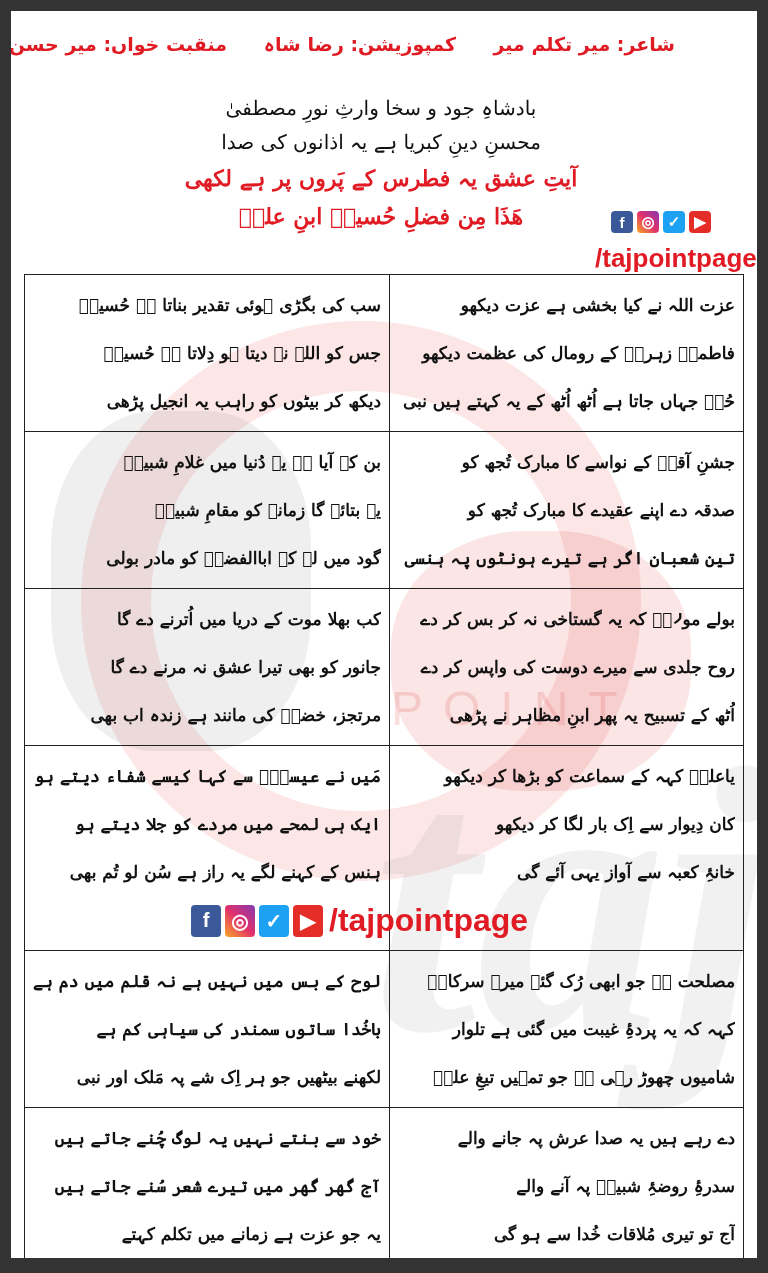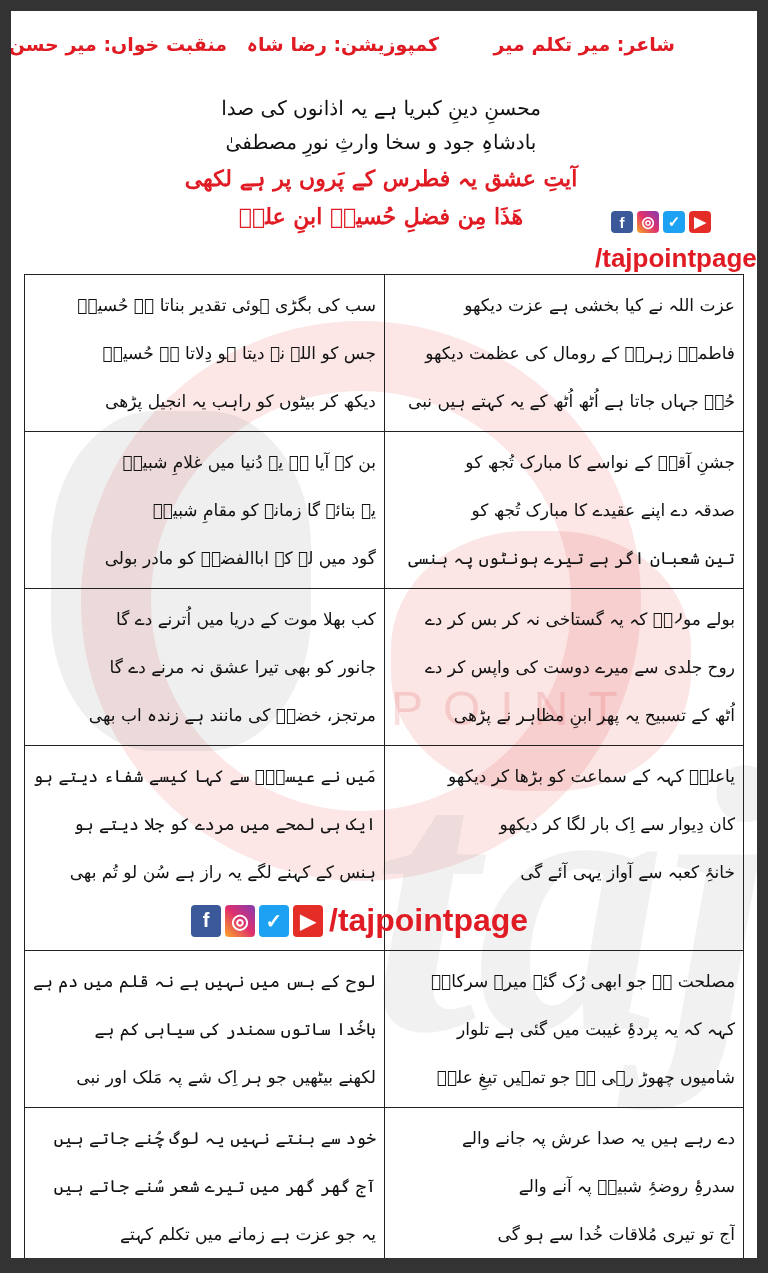--- a/index.html
+++ b/index.html
@@ -7,60 +7,60 @@
   .page { position:absolute; left:11px; top:11px; width:746px; height:1247px; background:#ffffff; overflow:hidden; }
   .wm { position:absolute; pointer-events:none; }
   .wm-ring { left:70px; top:310px; width:560px; height:560px; border-radius:50%; border:70px solid rgba(230,60,60,0.13); box-sizing:border-box; }
   .wm-gray { left:40px; top:400px; width:260px; height:340px; border-radius:40%; background:rgba(120,120,120,0.12); }
   .wm-red { left:380px; top:520px; width:300px; height:260px; border-radius:45%; background:rgba(220,40,40,0.12); }
   .wm-taj { left:360px; top:700px; font-family:"Liberation Serif", serif; font-style:italic; font-weight:bold; font-size:380px; color:rgba(140,140,140,0.12); line-height:1; }
   .wm-point { left:380px; top:670px; font-family:"Liberation Sans", sans-serif; font-size:48px; letter-spacing:20px; color:rgba(230,80,80,0.18); }
   .credits { position:absolute; top:22px; left:0; width:746px; height:40px; direction:rtl; }
   .credit { position:absolute; top:0; color:#e01b24; font-family:"DejaVu Sans", sans-serif; font-size:19px; font-weight:bold; white-space:nowrap; }
   .credit.poet { right:82px; }
-  .credit.comp { right:318px; }
+  .credit.comp { right:301px; }
   .credit.singer { right:530px; }
   .intro-line { font-family:"DejaVu Serif", serif; font-size:20px; color:#111; height:34px; line-height:34px; }
   .intro-red { font-family:"DejaVu Serif", serif; font-size:22px; color:#e01b24; height:38px; line-height:38px; font-weight:bold; }
   .intro-wrap { position:absolute; left:170px; top:80px; width:400px; direction:rtl; text-align:center; }
   .social { position:absolute; display:flex; align-items:center; gap:4px; }
   .social .ico { width:22px; height:22px; border-radius:4px; display:inline-flex; align-items:center; justify-content:center; color:#fff; font-family:"Liberation Sans", sans-serif; font-weight:bold; font-size:15px; }
   .ico.fb { background:#3b5998; }
   .ico.ig { background:linear-gradient(45deg,#f9a825,#e1306c,#833ab4); }
   .ico.tw { background:#1da1f2; }
   .ico.yt { background:#e52d27; }
   .handle { font-family:"Liberation Sans", sans-serif; font-weight:bold; color:#e01b24; }
   .social-top { left:600px; top:200px; }
   .handle-top { position:absolute; left:584px; top:232px; font-size:26px; }
   .social-mid { left:180px; top:891px; }
   .social-mid .ico { width:30px; height:32px; font-size:20px; }
   .handle-mid { font-size:32px; margin-left:2px; }
   table.lyrics { position:absolute; left:13px; top:263px; width:720px; border-collapse:collapse; direction:rtl; }
   table.lyrics td { border:1.5px solid #222; width:50%; vertical-align:top; padding:6px 8px; }
-  .verse-line { font-family:"DejaVu Serif", serif; font-size:17px; color:#111; line-height:48px; height:48px; white-space:nowrap; overflow:hidden; text-align:justify; }
+  .verse-line { font-family:"DejaVu Serif", serif; font-size:17px; color:#111; line-height:48px; height:48px; white-space:nowrap; overflow:hidden; text-align:justify;font-weight:bold; }
 </style>
 </head>
 <body>
 
 <div class="page">
   <div class="wm wm-ring"></div>
   <div class="wm wm-gray"></div>
   <div class="wm wm-red"></div>
   <div class="wm wm-point">POINT</div>
   <div class="wm wm-taj">taj</div>
 
   <div class="credits">
     <span class="credit poet">شاعر: میر تکلم میر</span>
     <span class="credit comp">کمپوزیشن: رضا شاہ</span>
     <span class="credit singer">منقبت خواں: میر حسن میر</span>
   </div>
 
   <div class="intro-wrap">
+    <div class="intro-line">بادشاہِ جود و سخا وارثِ نورِ مصطفیٰ</div>
     <div class="intro-line">محسنِ دینِ کبریا ہے یہ اذانوں کی صدا</div>
-    <div class="intro-line">بادشاہِ جود و سخا وارثِ نورِ مصطفیٰ</div>
     <div class="intro-red">آیتِ عشق یہ فطرس کے پَروں پر ہے لکھی</div>
     <div class="intro-red">ھَذَا مِن فضلِ حُسینؑ ابنِ علیؑ</div>
   </div>
 
   <div class="social social-top">
     <span class="ico fb">f</span>
     <span class="ico ig">◎</span>
     <span class="ico tw">✓</span>
     <span class="ico yt">▶</span>
   </div>

